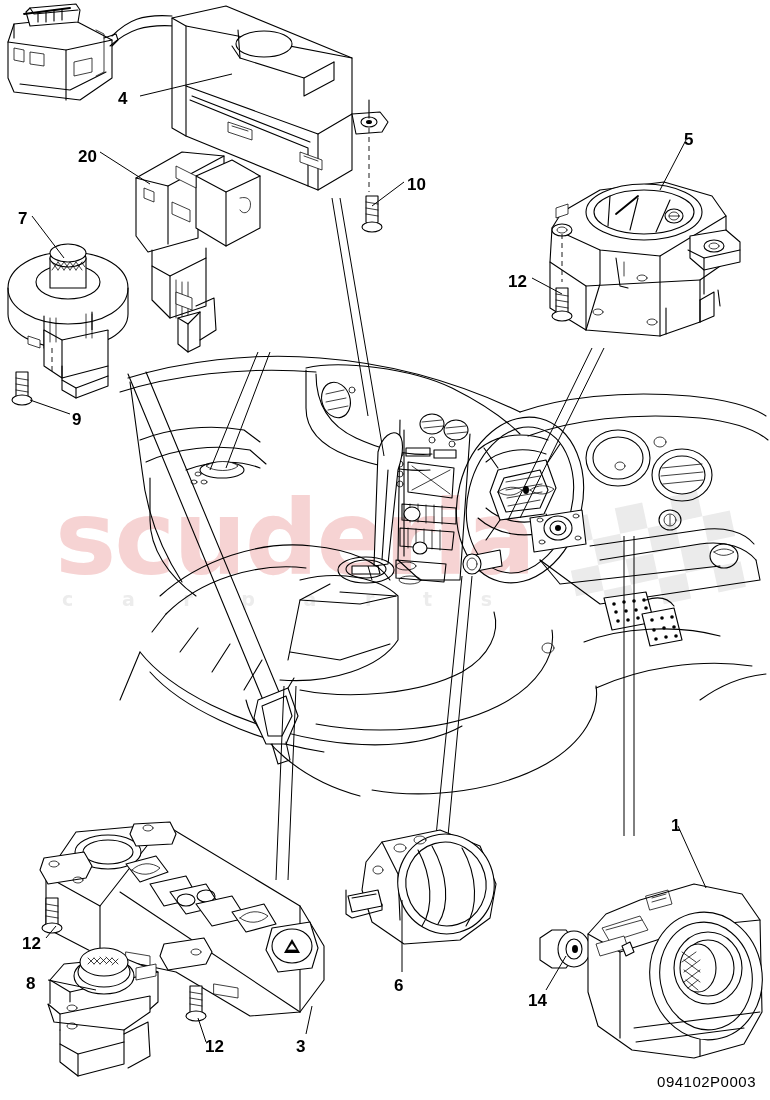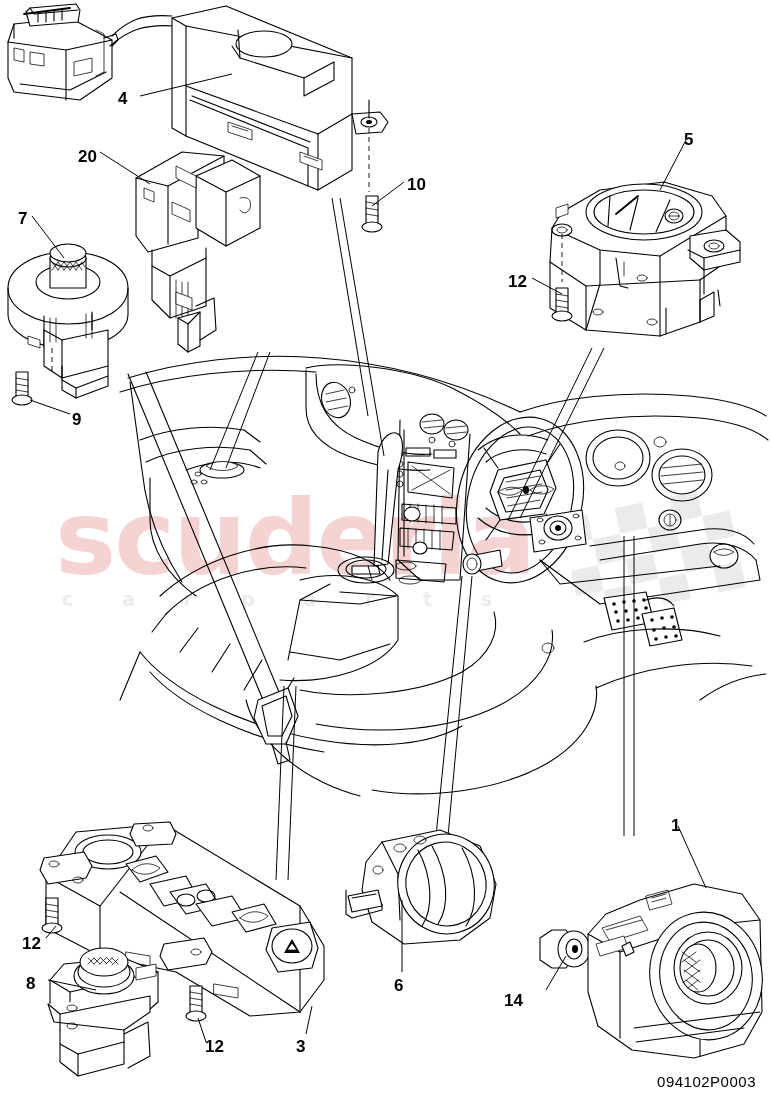--- a/index.html
+++ b/index.html
@@ -582,18 +582,18 @@
   <div class="callout" style="left:18px;  top:210px;">7</div>
   <div class="callout" style="left:72px;  top:411px;">9</div>
   <div class="callout" style="left:407px; top:176px;">10</div>
   <div class="callout" style="left:684px; top:131px;">5</div>
   <div class="callout" style="left:508px; top:273px;">12</div>
   <div class="callout" style="left:22px; top:935px;">12</div>
   <div class="callout" style="left:26px;  top:975px;">8</div>
   <div class="callout" style="left:205px; top:1038px;">12</div>
   <div class="callout" style="left:296px; top:1038px;">3</div>
   <div class="callout" style="left:394px; top:977px;">6</div>
-  <div class="callout" style="left:504px; top:992px;text-align:center;">14</div>
+  <div class="callout" style="left:528px; top:992px;text-align:center;">14</div>
   <div class="callout" style="left:671px; top:817px;">1</div>
 
   <div id="drawing-code">094102P0003</div>
 
 </div>
 
 </body></html>

